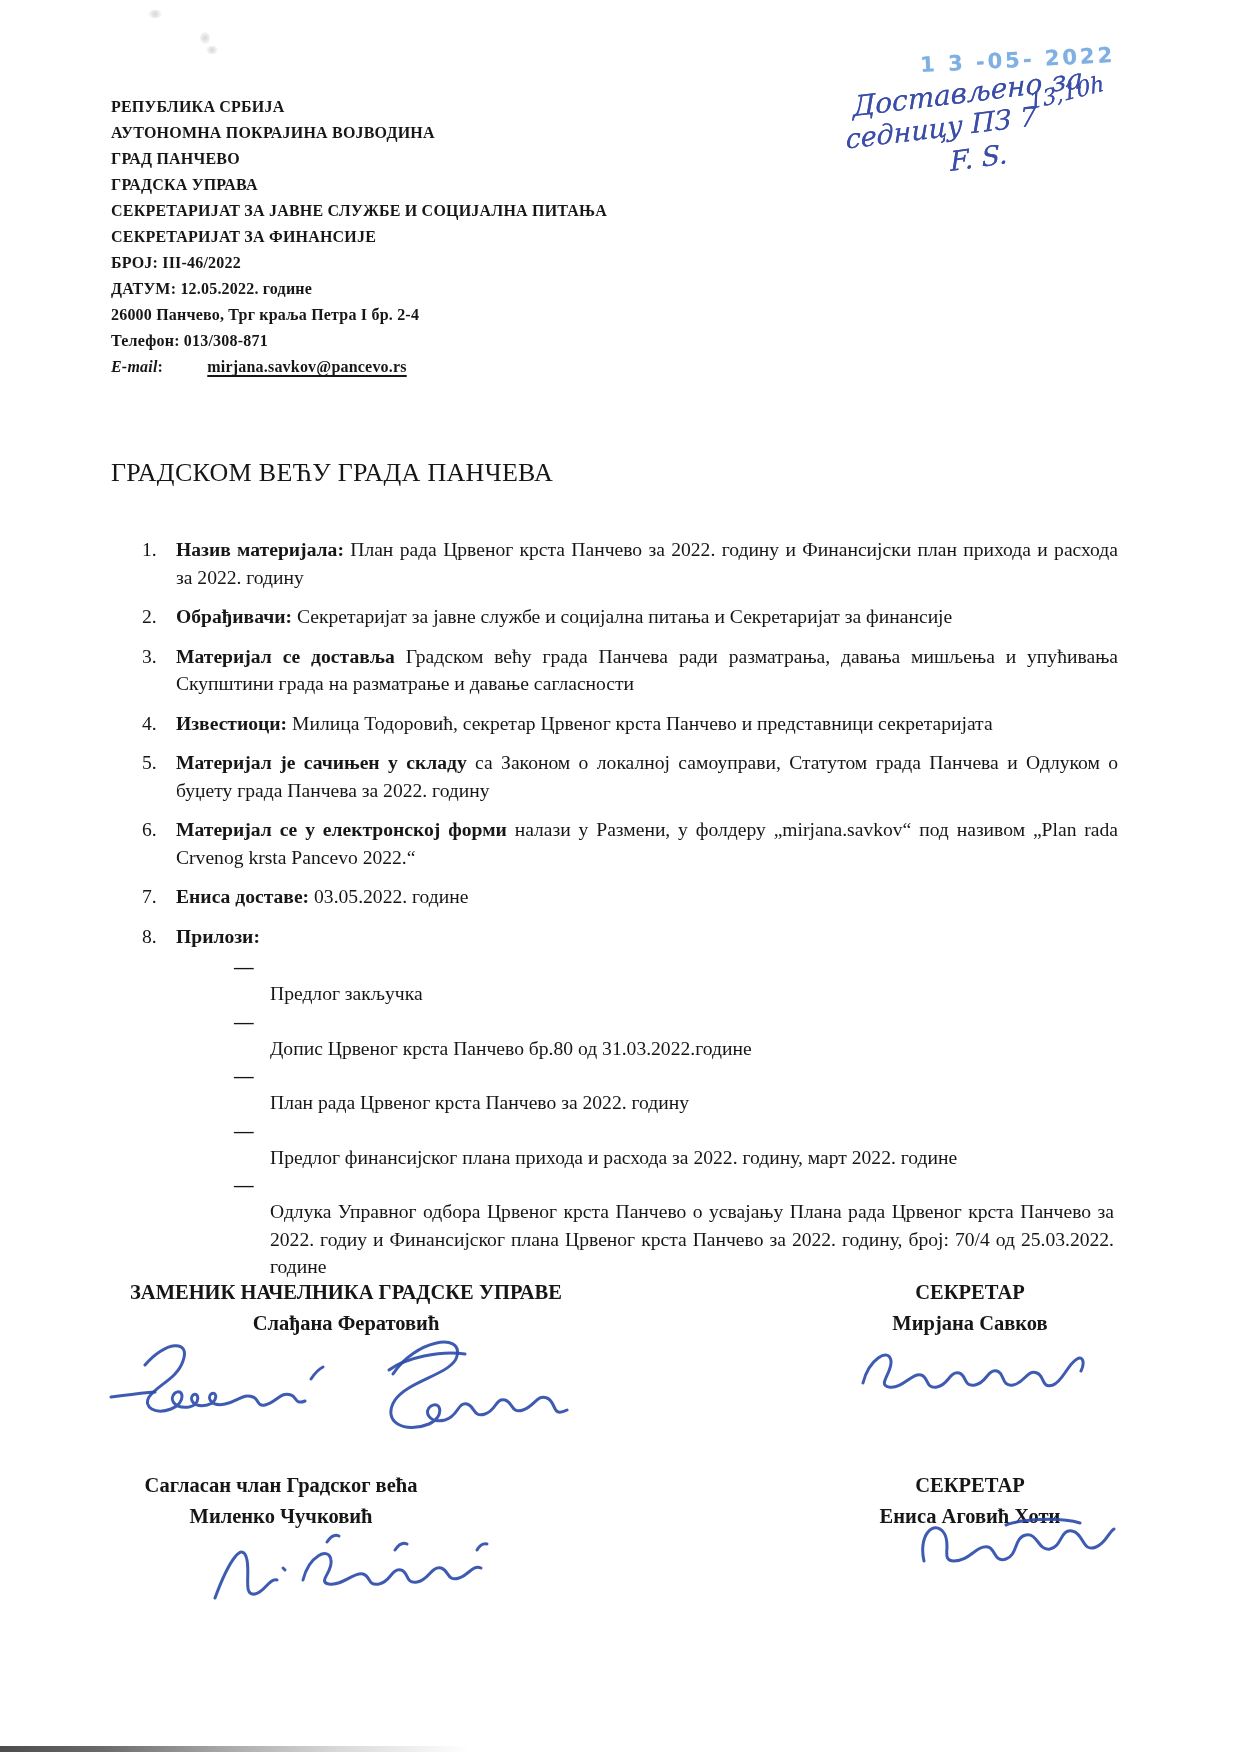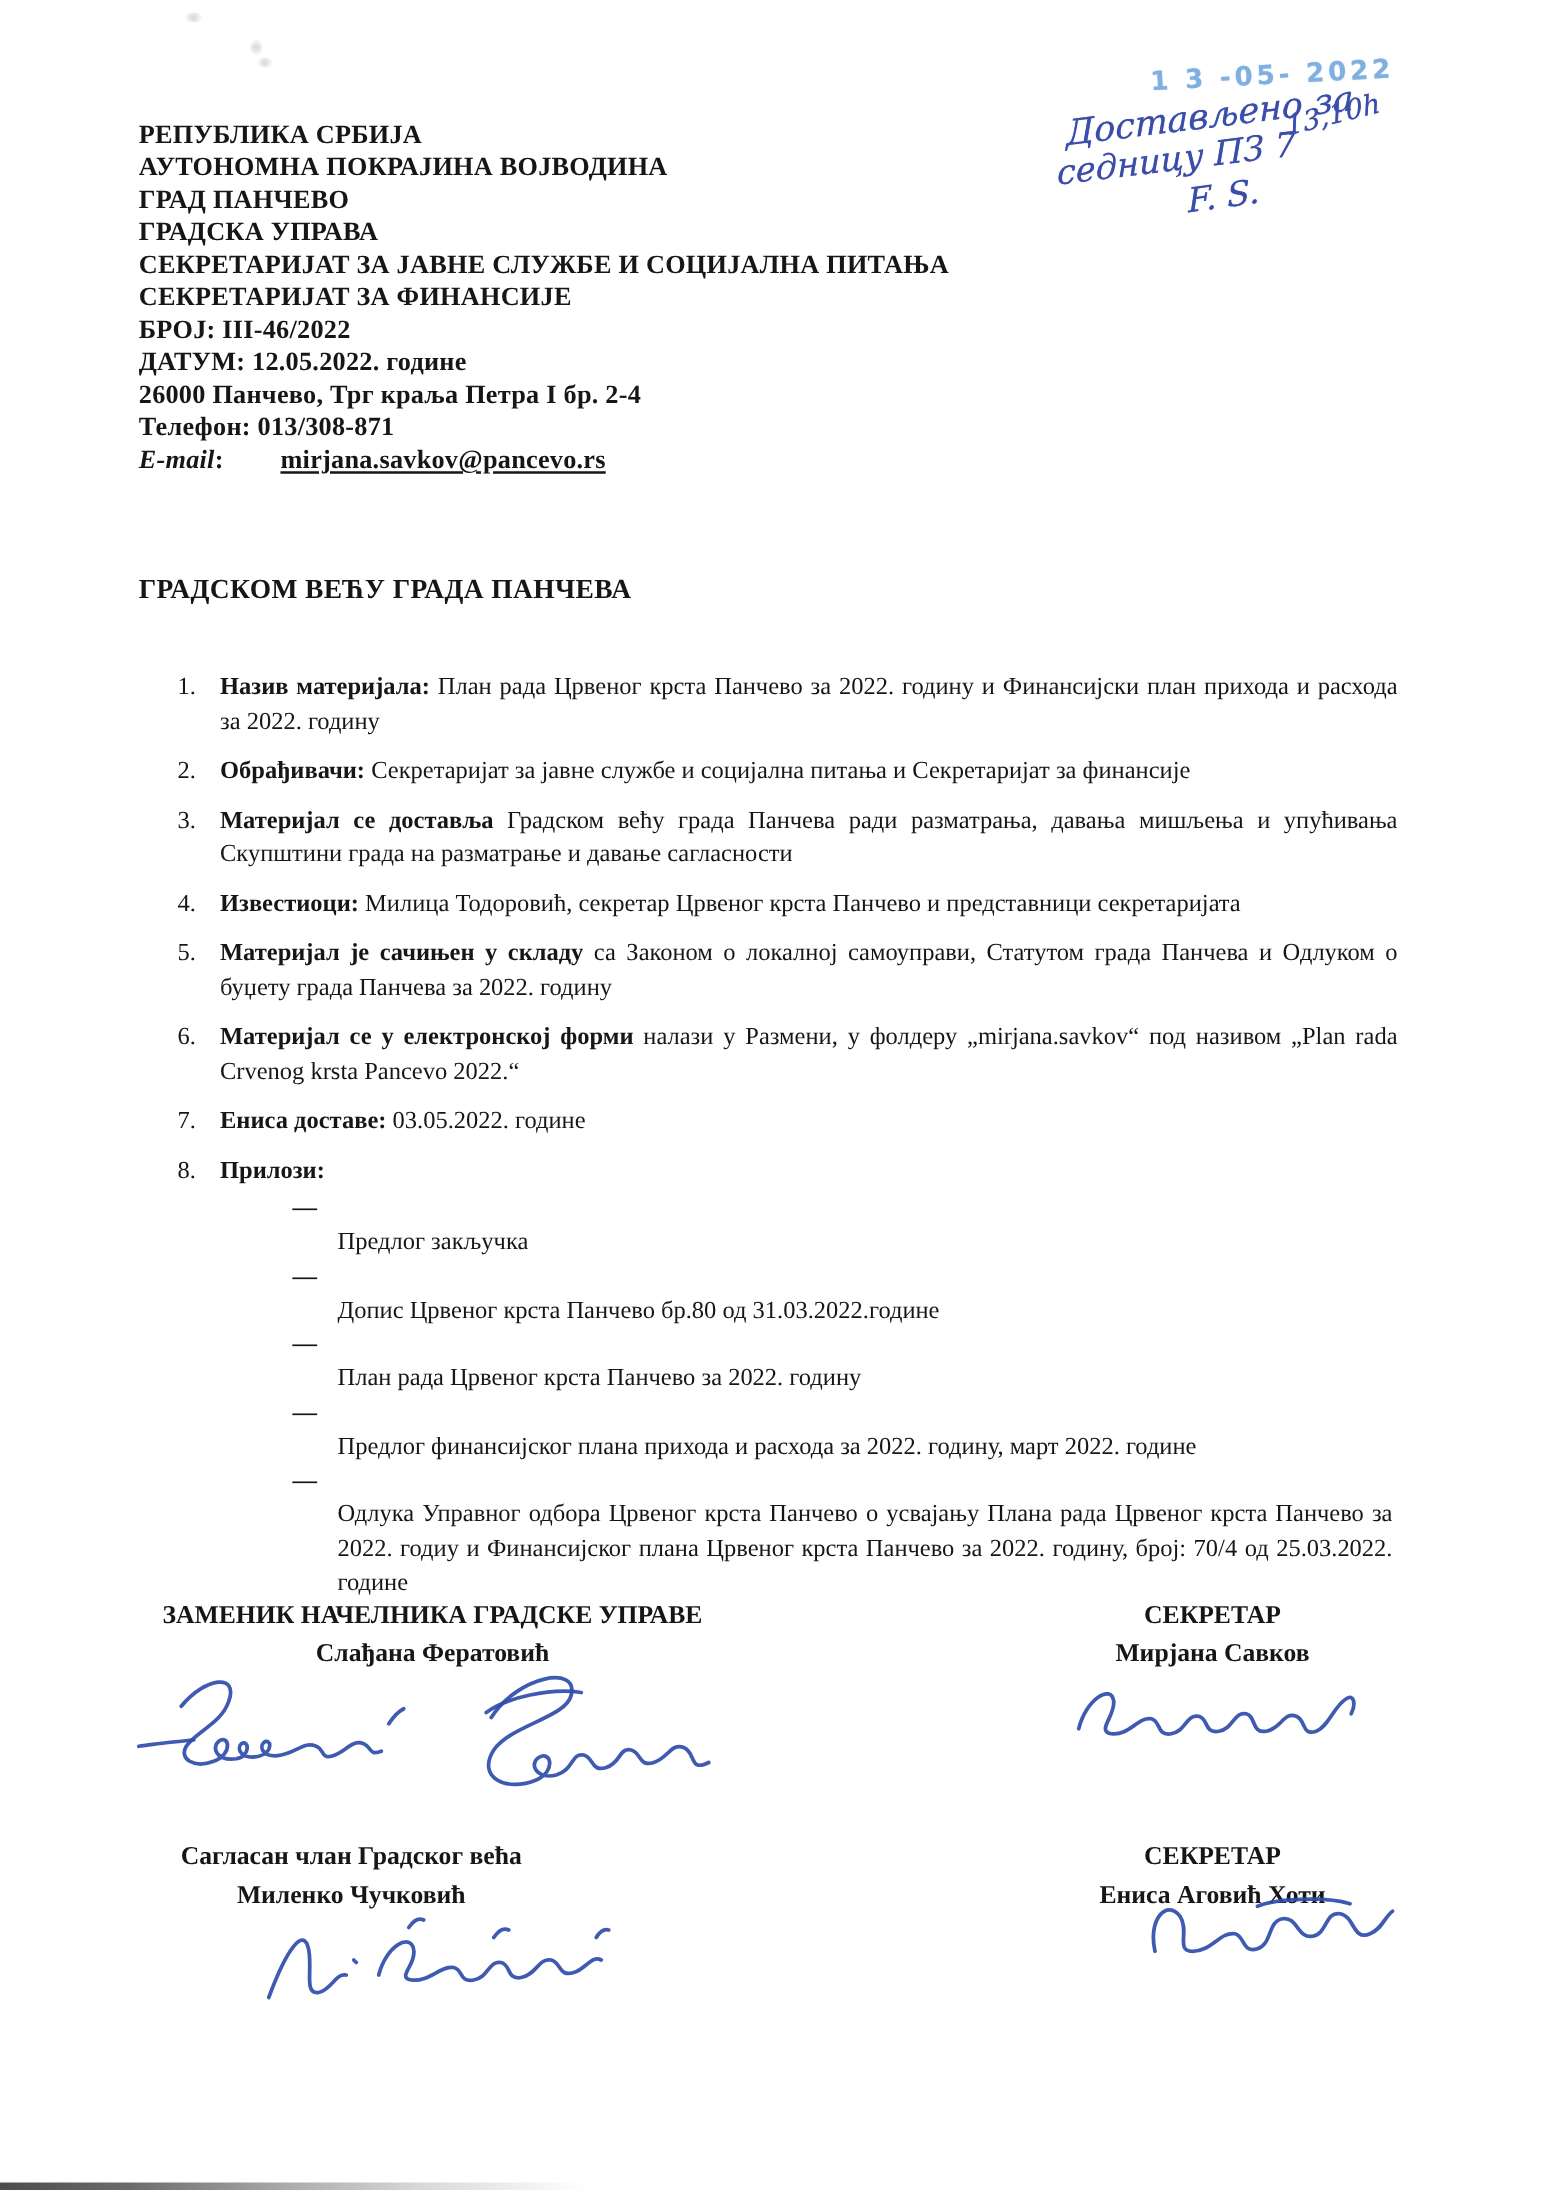--- a/index.html
+++ b/index.html
@@ -5,21 +5,21 @@
   html,body{margin:0;padding:0;}
   body{
     width:1240px;height:1752px;position:relative;overflow:hidden;
     background:#ffffff;color:#161616;
     font-family:"Liberation Serif", serif;
   }
   .abs{position:absolute;}
   
   .header{
     left:111px;top:94px;width:760px;
-    font-weight:bold;font-size:21px;line-height:26px;letter-spacing:.2px;
+    font-weight:bold;font-size:16px;line-height:26px;letter-spacing:.2px;
   }
   .header .hline{white-space:nowrap;}
   .email-label{font-style:italic;font-weight:bold;}
   .email-addr{
     font-weight:bold;text-decoration:underline;
     text-decoration-thickness:2px;text-underline-offset:3px;margin-left:40px;
   }
   
   .stamp-date{
     left:920px;top:48px;color:#6ba3dc;
@@ -30,21 +30,21 @@
   .hand{
     color:#3a4da8;font-family:"DejaVu Serif", serif;font-style:italic;
     white-space:nowrap;text-shadow:0 0 .6px #5563b5;
   }
   .hand-l1{left:852px;top:76px;font-size:28px;transform:rotate(-7deg) skewX(-6deg);}
   .hand-time{left:1028px;top:80px;font-size:22px;transform:rotate(-14deg) skewX(-6deg);}
   .hand-l2{left:845px;top:112px;font-size:27px;transform:rotate(-7deg) skewX(-6deg);}
   .hand-init{left:950px;top:142px;font-size:27px;transform:rotate(-8deg) skewX(-6deg);}
   
   .addressee{
-    left:111px;top:458px;font-weight:bold;font-size:22px;letter-spacing:.3px;white-space:nowrap;
+    left:111px;top:458px;font-weight:normal;font-size:26px;letter-spacing:.3px;white-space:nowrap;
   }
   
   .mainlist{
     left:142px;top:536px;width:976px;
     font-size:19.6px;line-height:27.5px;
   }
   .li{display:flex;margin-bottom:12px;}
   .num{flex:none;width:34px;}
   .itext{flex:1;text-align:justify;}
   .lead{font-weight:bold;}

